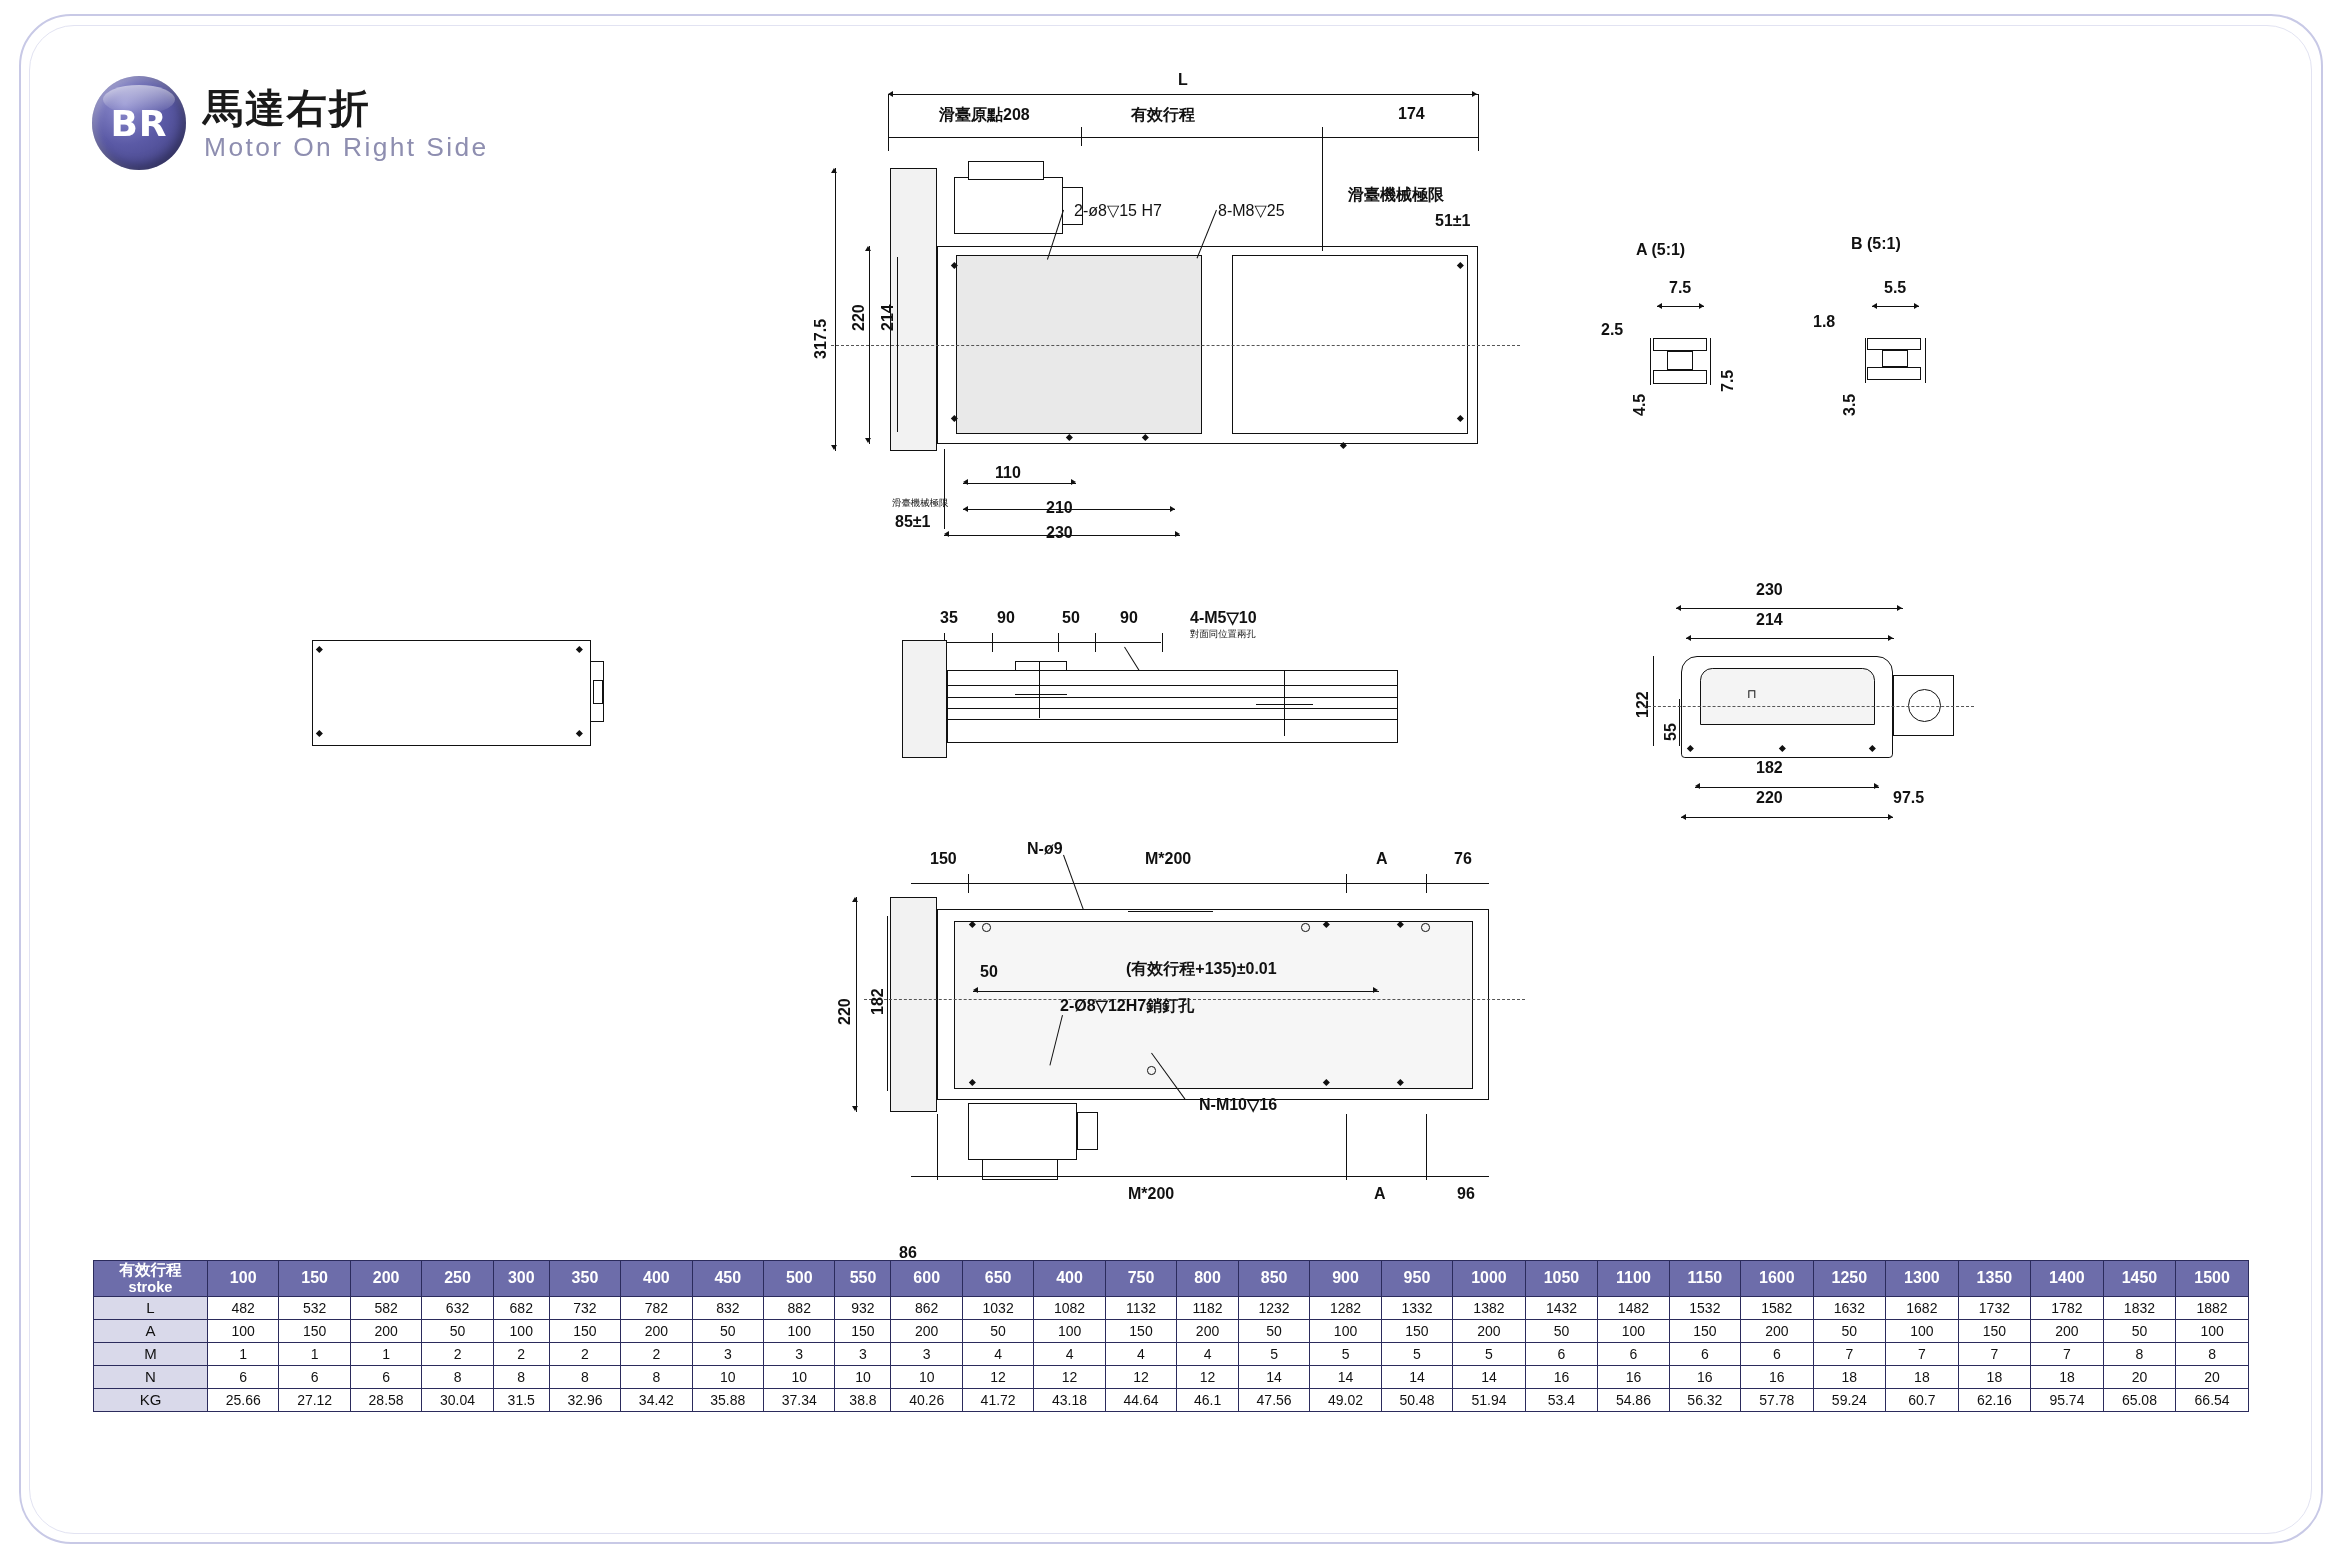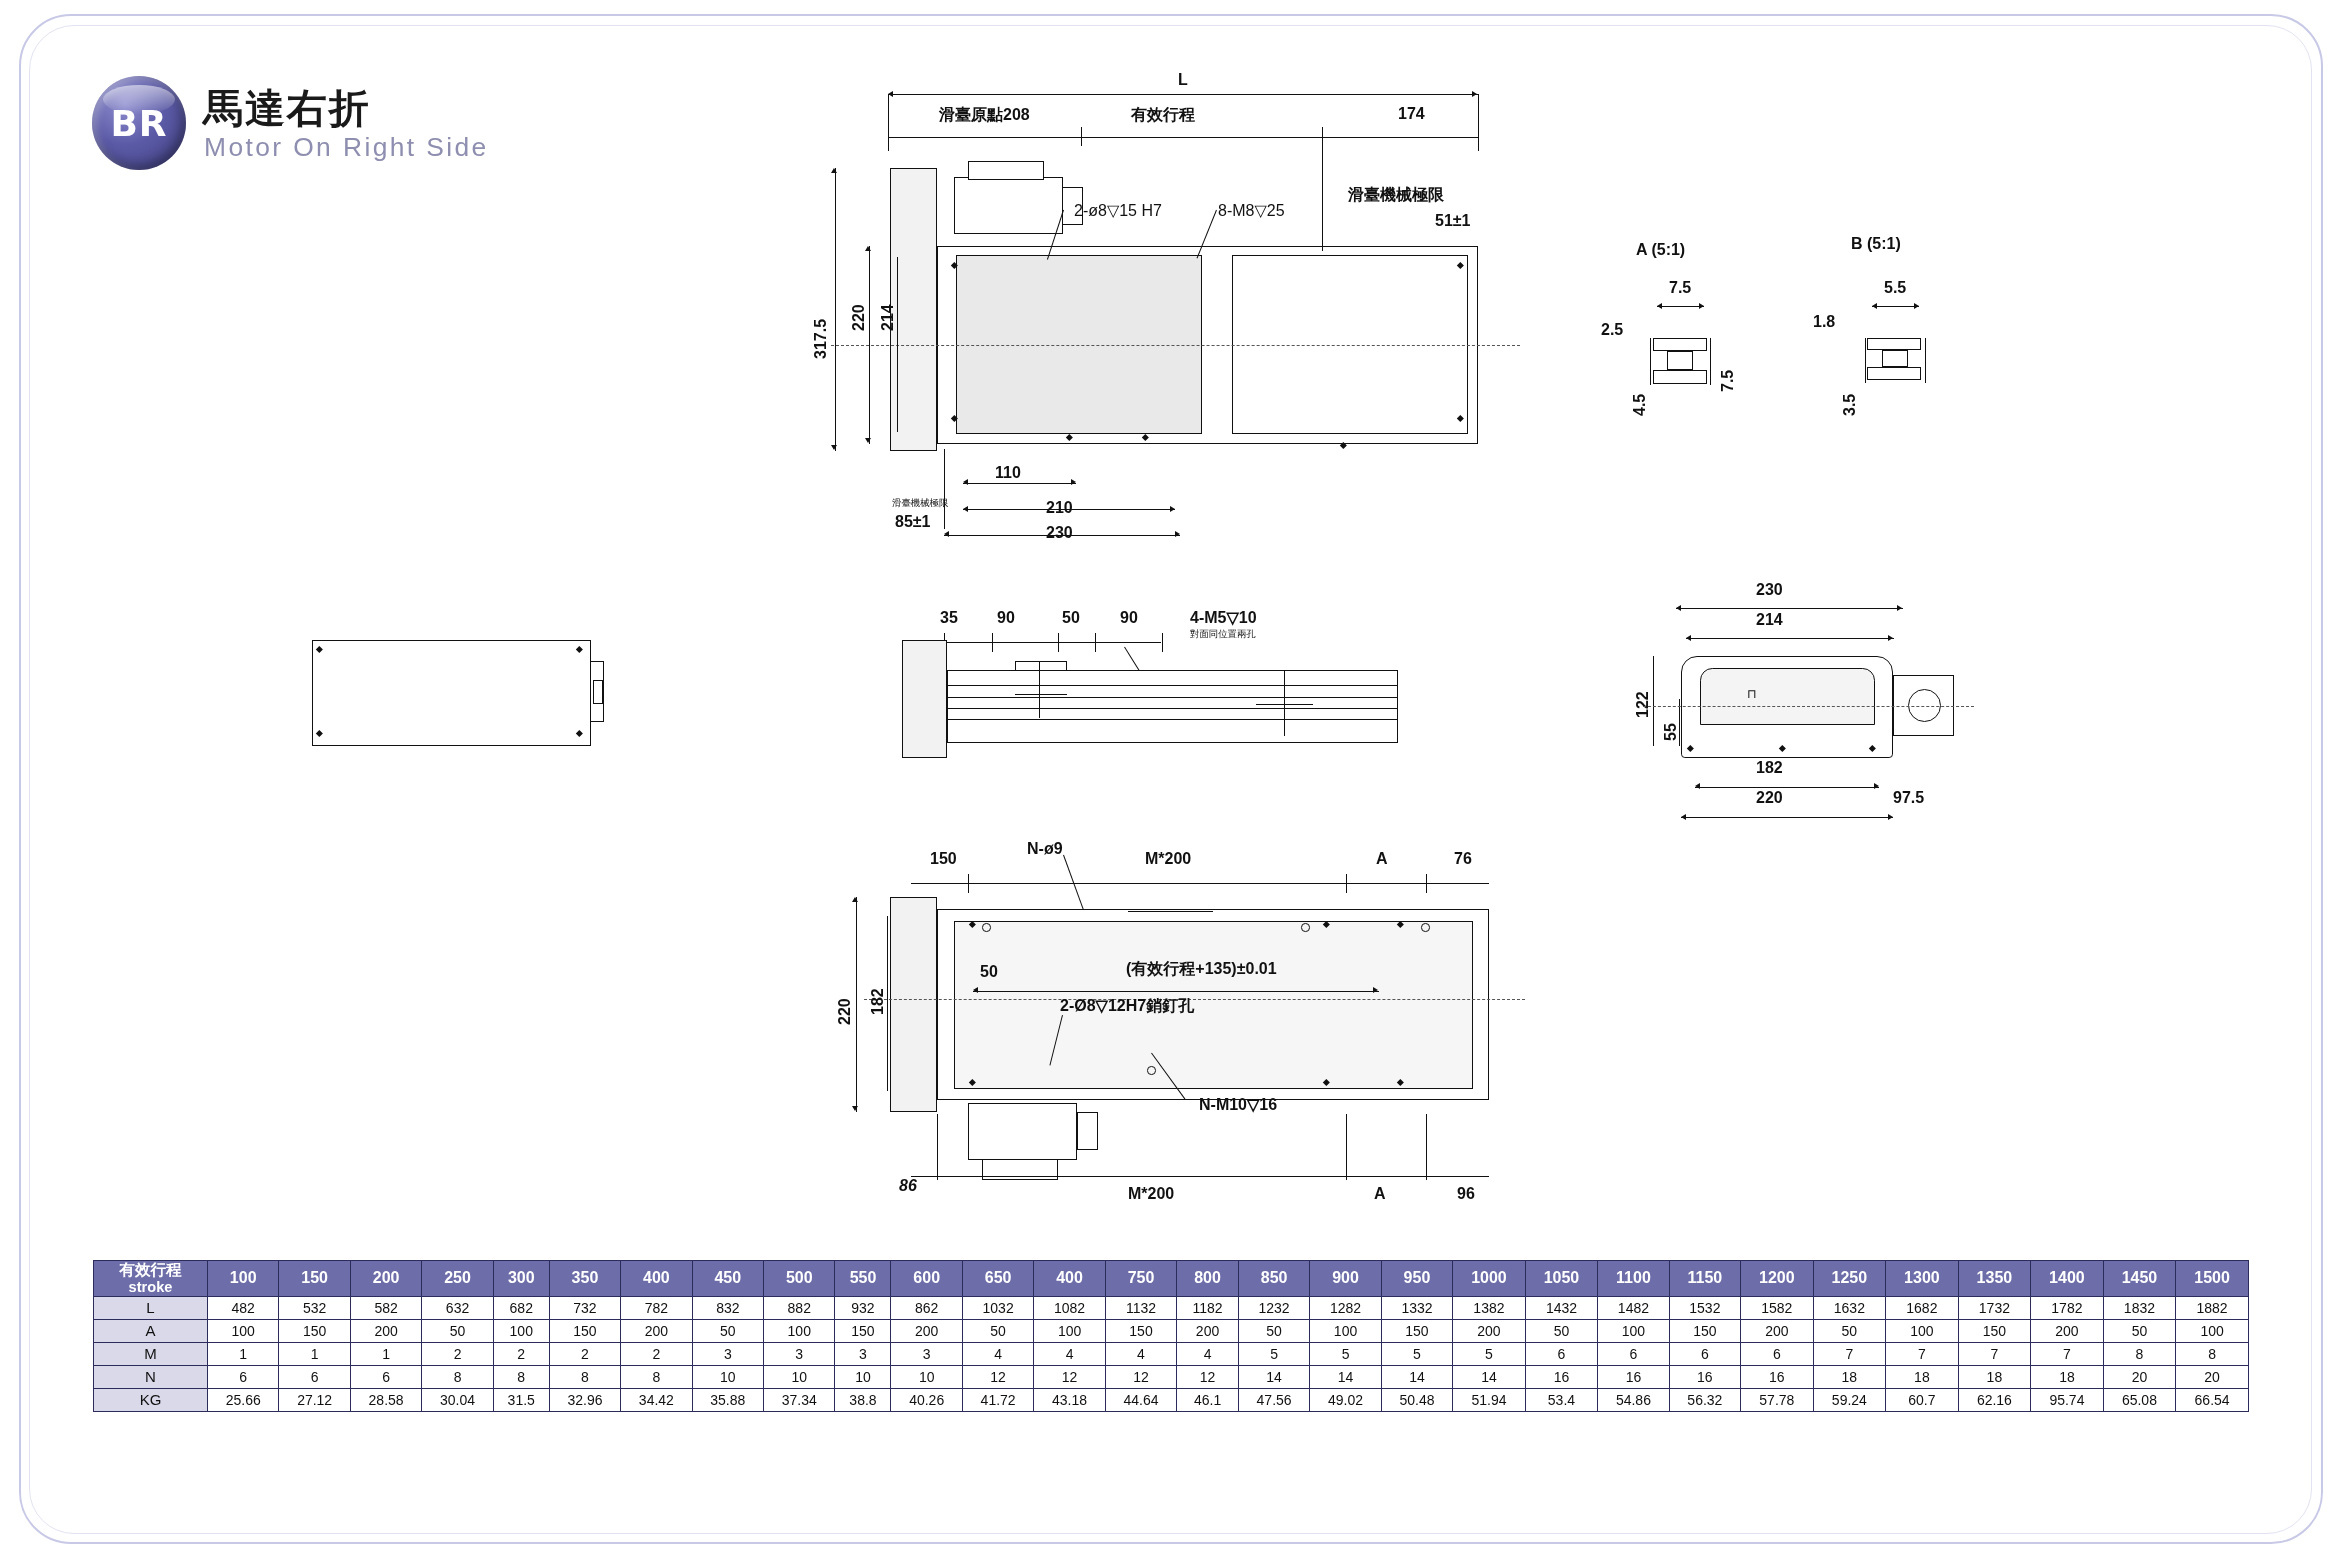--- a/index.html
+++ b/index.html
@@ -306,21 +306,21 @@
     <div class="circ" style="left:982px;top:923px;width:8.5px;height:8.5px;"></div>
     <div class="circ" style="left:1147px;top:1066px;width:8.5px;height:8.5px;"></div>
     <div class="circ" style="left:1301px;top:923px;width:8.5px;height:8.5px;"></div>
     <div class="circ" style="left:1421px;top:923px;width:8.5px;height:8.5px;"></div>
     <div class="ln h1" style="left:1128px;top:911px;width:85px;"></div>
 
     <div class="rect" style="left:968px;top:1103px;width:109px;height:57px;"></div>
     <div class="rect" style="left:982px;top:1159px;width:76px;height:21px;"></div>
     <div class="rect" style="left:1077px;top:1112px;width:21px;height:38px;"></div>
 
-    <div class="t b" style="left:899px;top:1177px;font-style:italic;">86</div>
+    <div class="t b" style="left:899px;top:1244px;">86</div>
     <div class="t b" style="left:1128px;top:1185px;">M*200</div>
     <div class="t b" style="left:1374px;top:1185px;">A</div>
     <div class="t b" style="left:1457px;top:1185px;">96</div>
     <div class="ln h1" style="left:911px;top:1176px;width:578px;"></div>
     <div class="ln v1" style="left:937px;top:1114px;height:66px;"></div>
     <div class="ln v1" style="left:1346px;top:1114px;height:66px;"></div>
     <div class="ln v1" style="left:1426px;top:1114px;height:66px;"></div>
   </div>
 
   <table id="spec">
@@ -345,21 +345,21 @@
           <th>400</th>
           <th>750</th>
           <th>800</th>
           <th>850</th>
           <th>900</th>
           <th>950</th>
           <th>1000</th>
           <th>1050</th>
           <th>1100</th>
           <th>1150</th>
-          <th>1200</th>
+          <th>1600</th>
           <th>1250</th>
           <th>1300</th>
           <th>1350</th>
           <th>1400</th>
           <th>1450</th>
           <th>1500</th>
         </tr>
     </thead>
     <tbody>
         <tr>

